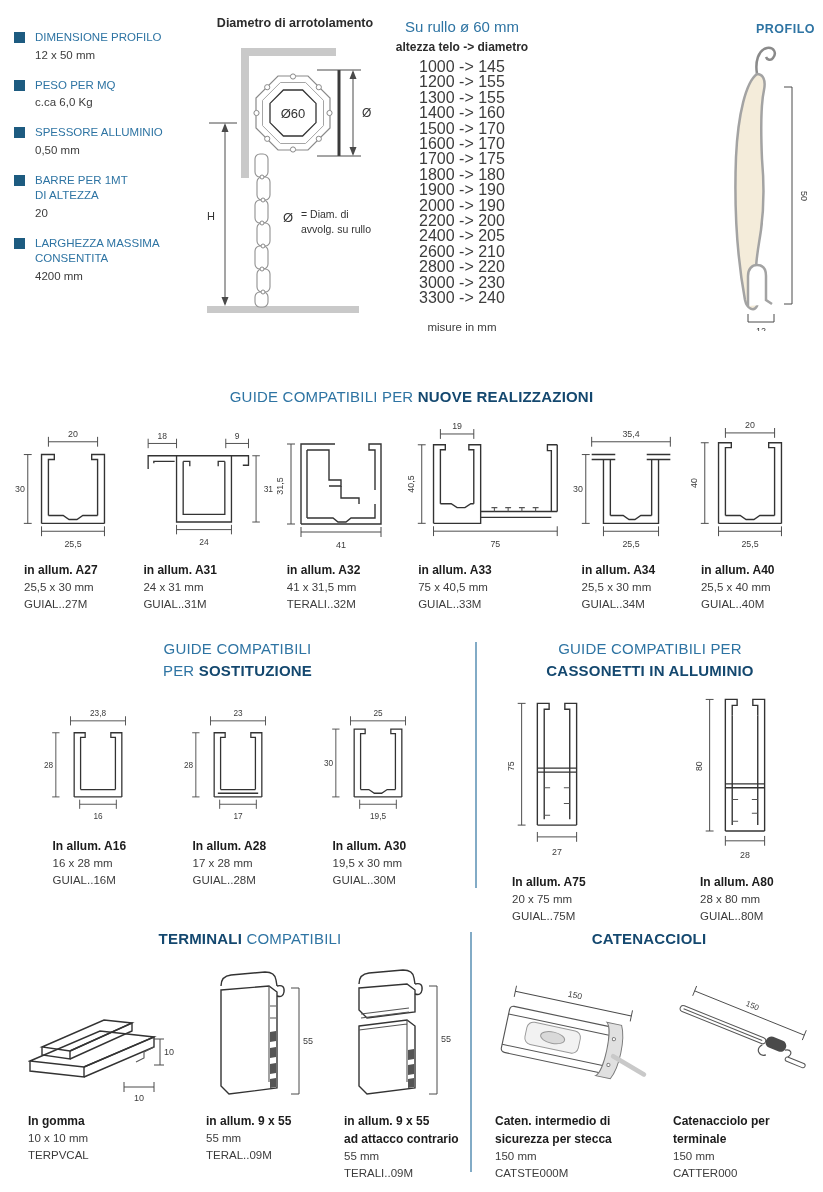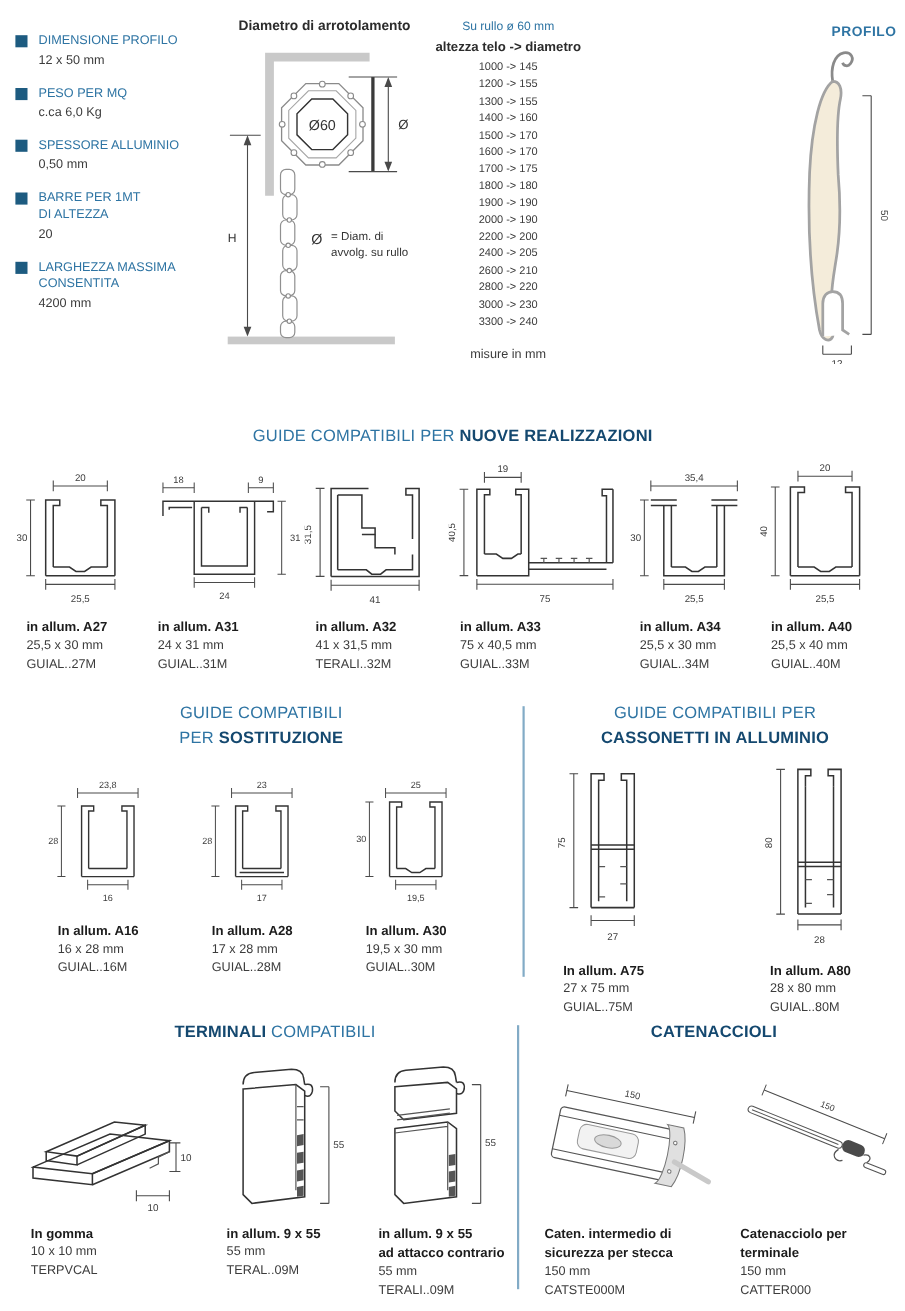--- a/index.html
+++ b/index.html
@@ -12,23 +12,23 @@
   .specs { position:absolute; left:14px; top:30px; width:205px; }
   .spec-item { display:flex; gap:10px; margin-bottom:17px; }
   .bullet { width:11px; height:11px; background:#1d5b80; margin-top:2px; flex:none; }
   .spec-label { color:#2e74a3; font-size:11.5px; line-height:1.35; width:150px; }
   .spec-value { color:#3c3c3c; font-size:11.5px; margin-top:3px; }
 
   
   .roll-block { position:absolute; left:205px; top:16px; width:180px; }
   .roll-title { font-size:12.5px; font-weight:bold; color:#2c2c2c; text-align:center; }
   .table-block { position:absolute; left:383px; top:18px; width:158px; text-align:center; }
-  .tb-title { color:#2e74a3; font-size:11px; margin-bottom:5px; }
+  .tb-title { color:#2e74a3; font-size:15px; margin-bottom:5px; }
   .tb-sub { font-weight:bold; color:#2c2c2c; font-size:12px; margin-bottom:5px; }
-  .tb-row { font-size:10px; line-height:15.4px; color:#3c3c3c; }
+  .tb-row { font-size:16px; line-height:15.4px; color:#3c3c3c; }
   .tb-footer { margin-top:15px; font-size:11.5px; color:#3c3c3c; }
   .profilo-block { position:absolute; left:700px; top:22px; width:115px; }
   .profilo-title { color:#2e74a3; font-size:12.5px; font-weight:bold; text-align:right; letter-spacing:.5px; }
 
   
   .sec-title { font-size:15px; text-align:center; letter-spacing:.2px; line-height:1.45; }
   .t-reg { color:#2e74a3; }
   .t-bold { color:#14486f; font-weight:bold; }
 
   
@@ -496,21 +496,21 @@
             <path class="pf" d="M36,80 H76 M36,84 H76"></path>
             <path class="pf2" d="M69,100 h-6 M69,116 h-6 M43,100 h6 M43,128 h6"></path>
             <line class="dl" x1="36" y1="150" x2="76" y2="150"></line>
               <line class="dl" x1="36" y1="145" x2="36" y2="155"></line>
               <line class="dl" x1="76" y1="145" x2="76" y2="155"></line>
             <text class="dt" x="56" y="168" text-anchor="middle">27</text>
           </svg>
         </div>
         <div class="item-label">
           <div class="g-name">In allum. A75</div>
-          <div class="g-size">27 x 75 mm</div>
+          <div class="g-size">20 x 75 mm</div>
           <div class="g-code">GUIAL..75M</div>
         </div>
       </div>
       <div class="guide-col" style="width:108px">
         <div class="draw-box h178">
           <svg width="108" height="178" viewBox="0 0 110 178">
             <text class="dt" x="12" y="78" text-anchor="middle" transform="rotate(-90 12 78)">80</text>
             <line class="dl" x1="20" y1="10" x2="20" y2="144"></line>
               <line class="dl" x1="16" y1="10" x2="24" y2="10"></line>
               <line class="dl" x1="16" y1="144" x2="24" y2="144"></line>

